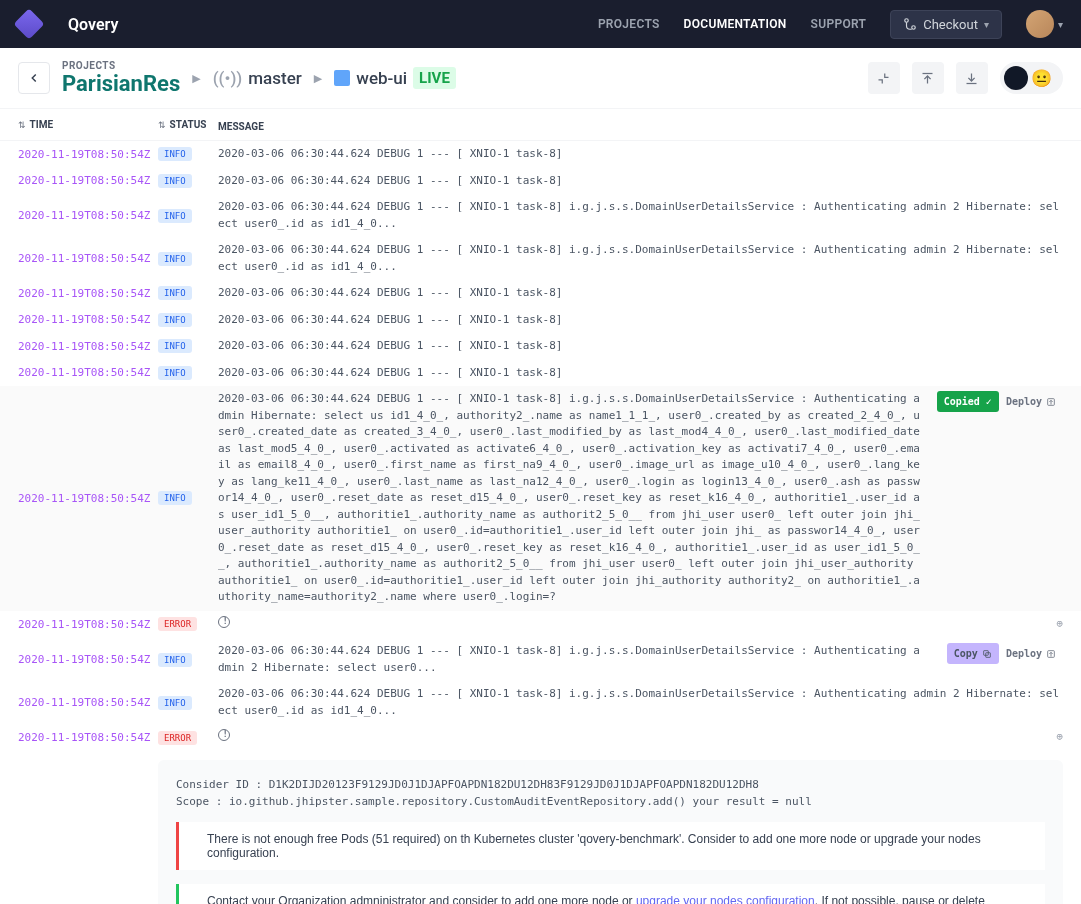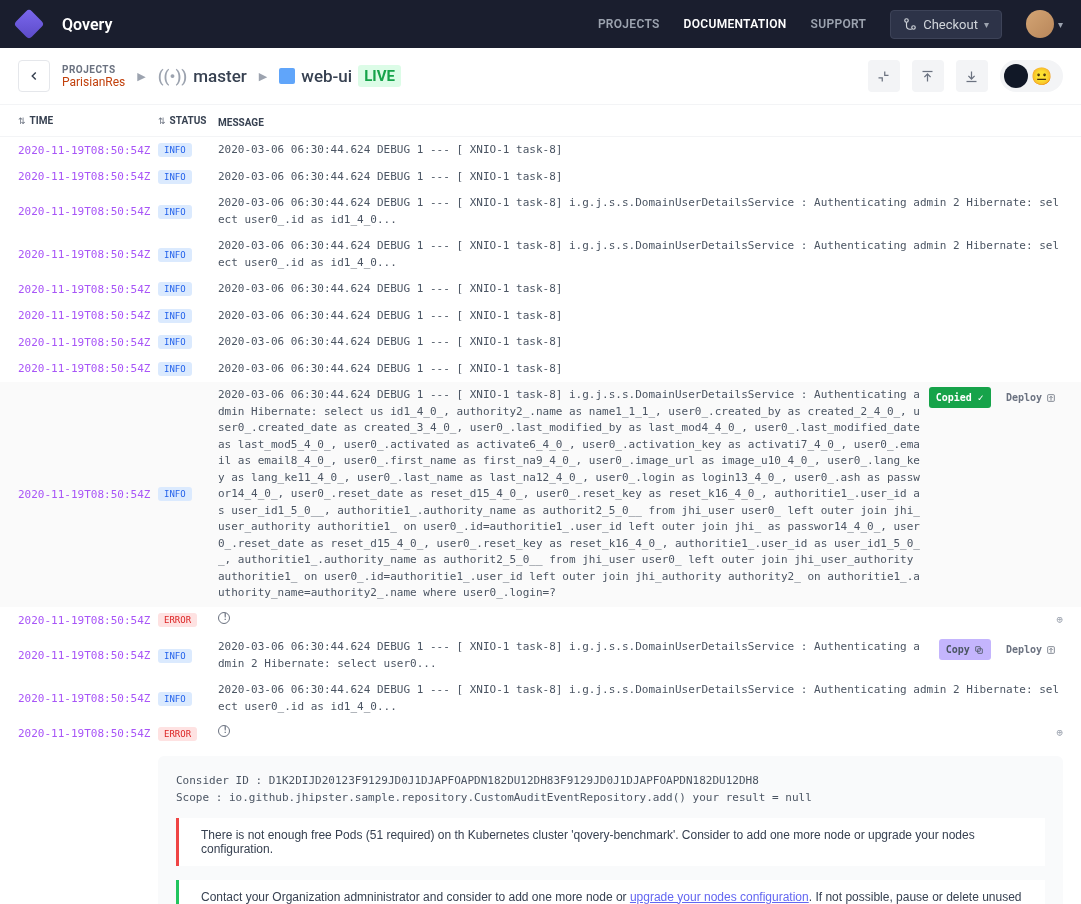--- a/index.html
+++ b/index.html
@@ -1,33 +1,33 @@
 <!DOCTYPE html>
 <html><head>
 <meta charset="utf-8">
 <style>
 *{box-sizing:border-box;margin:0;padding:0}
 body{font-family:-apple-system,BlinkMacSystemFont,"Segoe UI",Roboto,sans-serif;background:#fff;color:#1a1a1a;width:1081px}
 .topbar{background:#1a1e2e;height:48px;display:flex;align-items:center;padding:0 18px;justify-content:space-between}
-.topbar-left{display:flex;align-items:center;gap:16px}
+.topbar-left{display:flex;align-items:center;gap:22px}
 .logo-icon{width:22px;height:22px;background:linear-gradient(135deg,#7b68ee,#5b4ac7);border-radius:4px;transform:rotate(45deg)}
 .brand{color:#fff;font-weight:600;font-size:16px;margin-left:6px}
 .topbar-right{display:flex;align-items:center;gap:24px}
 .nav-link{color:#9ca3af;font-size:12px;font-weight:600;letter-spacing:.3px;cursor:pointer}
 .nav-link.active{color:#fff}
 .checkout-btn{background:#2d3348;border:1px solid #3d4358;border-radius:4px;padding:6px 12px;display:flex;align-items:center;gap:6px;color:#d1d5db;font-size:13px;cursor:pointer}
 .avatar{width:28px;height:28px;border-radius:50%;background:linear-gradient(135deg,#d4a574,#b8865a)}
 .avatar-wrap{display:flex;align-items:center;gap:4px}
 .caret{color:#9ca3af;font-size:10px}
 .subheader{display:flex;align-items:center;justify-content:space-between;padding:12px 18px}
 .breadcrumb{display:flex;align-items:center;gap:12px}
 .back-btn{width:32px;height:32px;border:1px solid #e5e7eb;border-radius:4px;display:flex;align-items:center;justify-content:center;cursor:pointer}
 .proj-col{display:flex;flex-direction:column}
 .proj-label{font-size:10px;font-weight:700;color:#6b7280;letter-spacing:.5px}
-.proj-name{font-size:12px;font-weight:400;color:#c2410c}
+.proj-name{font-size:22px;font-weight:700;color:#0f766e}
 .bc-sep{font-size:11px;color:#9ca3af}
 .bc-item{display:flex;align-items:center;gap:6px;font-size:17px;color:#374151;font-weight:500}
 .branch-icon{color:#9ca3af}
 .cube-icon{width:16px;height:16px;background:#60a5fa;border-radius:2px}
 .live-badge{background:#dcfce7;color:#16a34a;font-size:15px;font-weight:700;padding:2px 6px;border-radius:3px}
 .sub-actions{display:flex;align-items:center;gap:12px}
 .icon-btn{width:32px;height:32px;background:#f3f4f6;border-radius:4px;display:flex;align-items:center;justify-content:center;cursor:pointer;color:#6b7280}
 .status-pill{display:flex;align-items:center;background:#f3f4f6;border-radius:16px;padding:4px}
 .status-dot{width:24px;height:24px;border-radius:50%;background:#111827;margin-right:4px}
 .status-emoji{font-size:17px;margin-right:6px}
@@ -38,31 +38,31 @@
 .hdr-label{font-size:10px;font-weight:700;color:#374151}
 .sort-icon{font-size:9px;color:#6b7280}
 .log-row{display:flex;padding:5px 18px;font-family:"SF Mono",Monaco,Consolas,monospace;font-size:11px;align-items:center}
 .log-row.expanded{background:#fafafa}
 .time-cell{width:140px;color:#a855f7;font-size:11px}
 .status-cell{width:60px}
 .badge{font-size:9px;font-weight:400;padding:2px 6px;border-radius:3px;display:inline-block}
 .badge-info{background:#dbeafe;color:#2563eb}
 .badge-error{background:#fee2e2;color:#dc2626}
 .msg-cell{flex:1;color:#4b5563;font-size:11px;line-height:1.5;word-break:break-all;position:relative}
-.row-actions{display:flex;gap:8px;align-items:center;position:absolute;right:0;top:0}
+.row-actions{display:flex;gap:0;align-items:center;position:absolute;right:0;top:0}
 .mini-btn{font-size:10px;font-weight:600;padding:3px 7px;border-radius:3px;display:flex;align-items:center;gap:4px;cursor:pointer}
 .mini-copied{background:#16a34a;color:#fff}
 .mini-copy{background:#c4b5fd;color:#4b5563}
 .mini-deploy{background:transparent;color:#6b7280}
 .expand-icon{color:#9ca3af;font-size:11px;cursor:pointer;margin-left:8px}
 .error-row-icon{display:inline-block;width:12px;height:12px;border:1.5px solid #6b7280;border-radius:50%;position:relative}
 .error-row-icon::after{content:"!";position:absolute;left:3.5px;top:-2px;font-size:9px;font-weight:700;color:#6b7280}
 .detail-panel{margin:8px 18px 8px 158px;background:#f9fafb;border-radius:6px;padding:18px;font-family:"SF Mono",Monaco,Consolas,monospace;font-size:11px;color:#4b5563}
 .detail-line{margin-bottom:4px}
-.alert{margin-top:14px;padding:10px 22px;background:#fff;border-left:3px solid;font-family:-apple-system,sans-serif;font-size:12px;color:#374151}
+.alert{margin-top:14px;padding:10px 28px;background:#fff;border-left:3px solid;font-family:-apple-system,sans-serif;font-size:12px;color:#374151}
 .alert-red{border-color:#ef4444}
 .alert-green{border-color:#22c55e}
 .alert a{color:#6366f1;text-decoration:underline}
 svg{display:block}
 </style>
 </head>
 <body>
 
 <div class="topbar">
   <div class="topbar-left">

